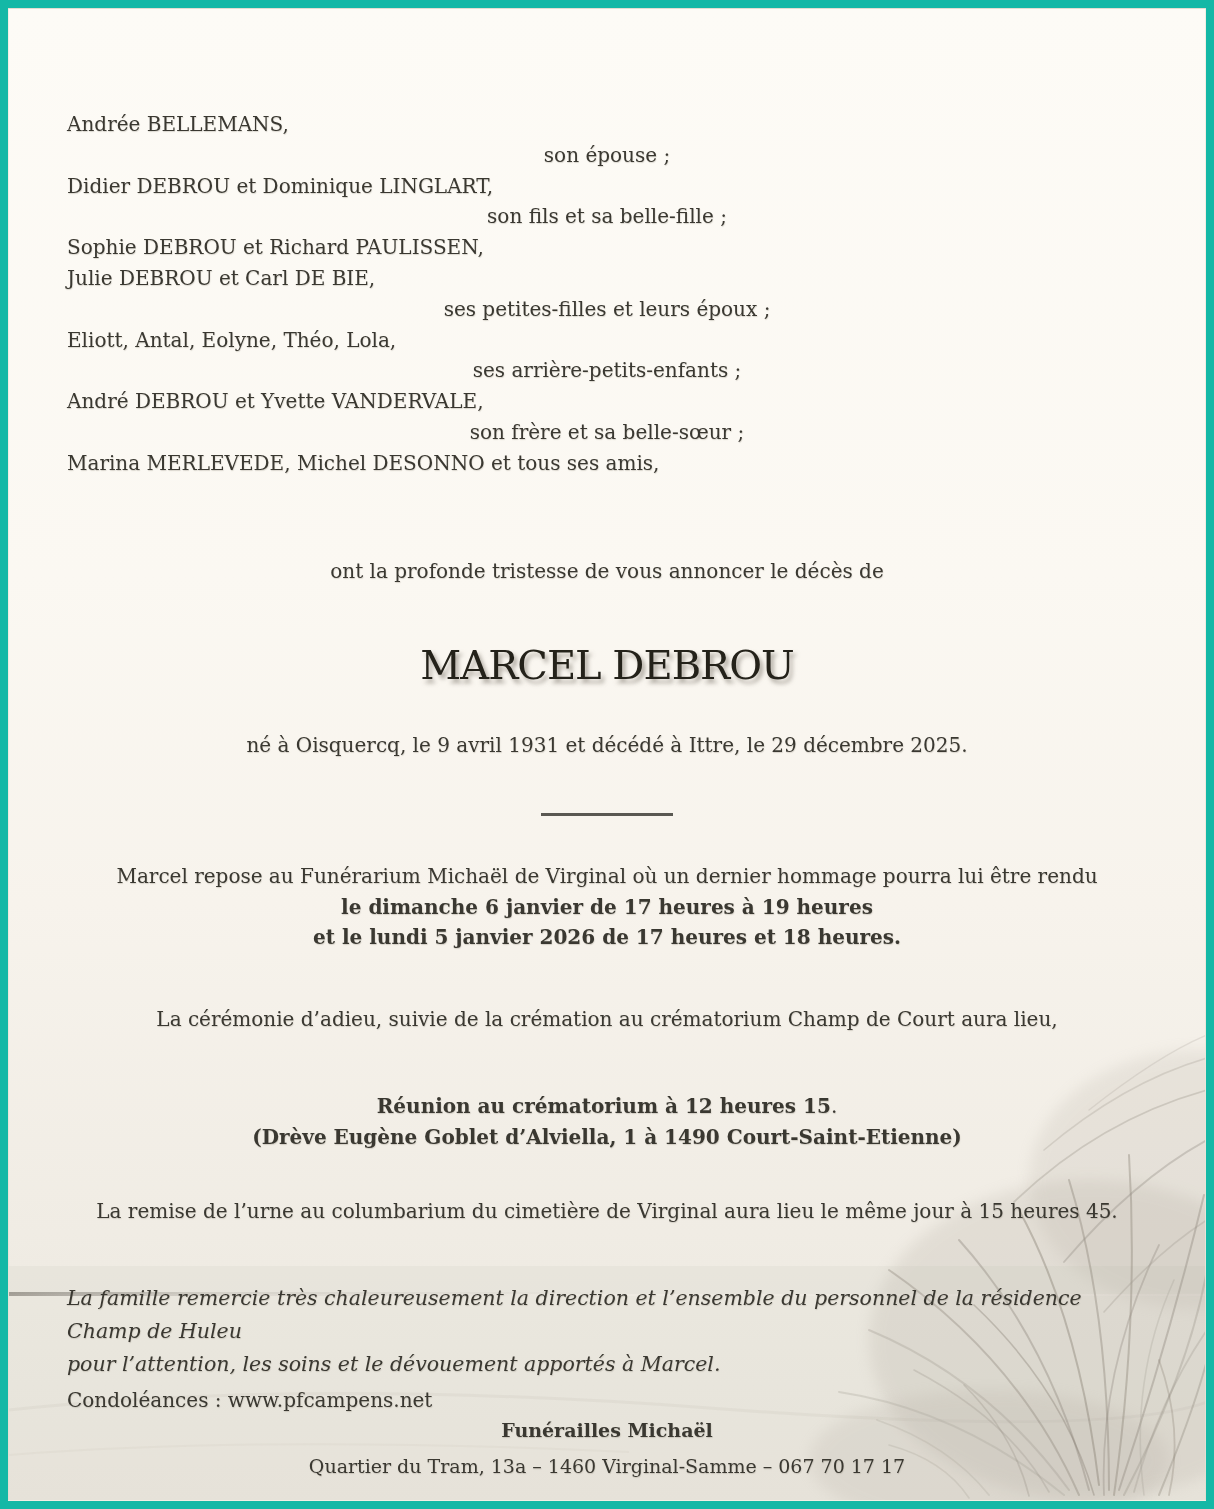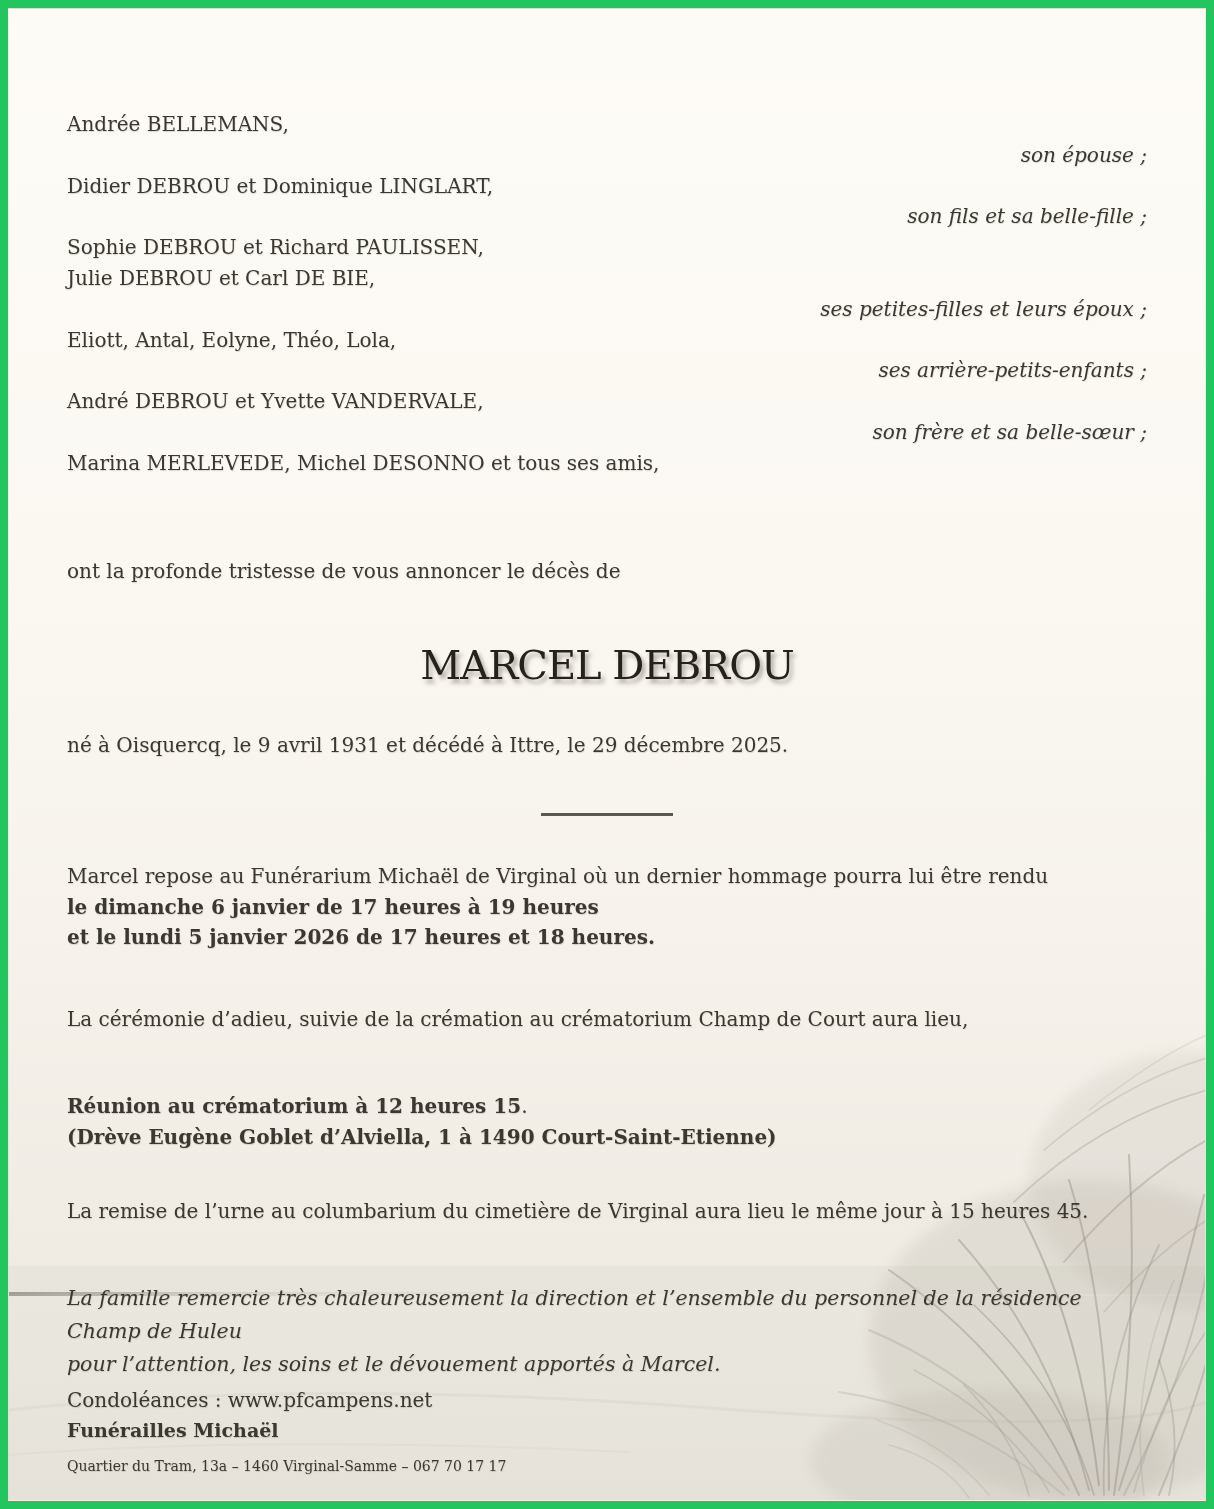--- a/index.html
+++ b/index.html
@@ -2,38 +2,38 @@
 <html lang="fr"><head>
 <meta charset="utf-8">
 <style>
   html,body{margin:0;padding:0;}
   body{
     width:1214px;height:1509px;
     background:#ffffff;
     font-family:"DejaVu Serif","Liberation Serif",serif;
   }
   .sheet{
-    position:relative;width:1214px;height:1509px;background:#22c55e;overflow:hidden;
+    position:relative;width:1214px;height:1509px;background:#14b8a6;overflow:hidden;
   }
   .page{
     position:absolute;inset:8px;
     background:linear-gradient(180deg,#fdfbf6 0%,#fbf8f2 38%,#f7f3ec 60%,#f0ece4 82%,#e9e5dd 100%);
     border:1px solid rgba(210,198,175,0.25);
     overflow:hidden;
   }
   .txt{
     color:#3a3831;
     font-size:20px;
     line-height:30.8px;
     text-shadow:0.5px 1px 1px rgba(125,118,105,0.28);
   }
   .abs{position:absolute;left:58px;right:58px;}
-  .center{}
+  .center{text-align:center;}
   .name{text-align:left;}
-  .relation{text-align:right;font-style:italic;}
+  .relation{text-align:center;}
   .bold{font-weight:bold;}
   #family{top:100px;}
   #announcement{top:547px;}
   #deceased-title{
     top:626px;text-align:center;
     font-size:40px;line-height:60px;letter-spacing:-1px;
     color:#24221a;font-weight:normal;margin:0;
     text-shadow:3px 4px 4px rgba(105,99,88,0.55);
   }
   #life-dates{top:721px;}
@@ -41,21 +41,21 @@
     position:absolute;top:804px;left:50%;margin-left:-66px;
     width:132px;height:3px;background:#5a5852;border:none;
   }
   #visitation{top:852px;line-height:30.6px;}
   #ceremony{top:995px;line-height:31px;}
   #reunion{top:1082px;line-height:31px;}
   #urn{top:1187px;}
   #thanks{top:1273px;font-style:italic;line-height:33px;font-size:20.5px;}
   #condolences{top:1376px;}
   #footer-name{top:1385px;font-size:19px;font-weight:bold;line-height:26px;margin-top:23px;}
-  #footer-address{top:1444px;font-size:14px;line-height:26px;}
+  #footer-address{top:1444px;font-size:19px;line-height:26px;}
   #watermark{position:absolute;left:0;bottom:0;width:1198px;height:560px;pointer-events:none;}
 </style>
 </head>
 <body>
 
 <div class="sheet">
   <div class="page">
 
     <svg id="watermark" viewBox="0 0 1198 560" preserveAspectRatio="none" xmlns="http://www.w3.org/2000/svg">
       <defs>

